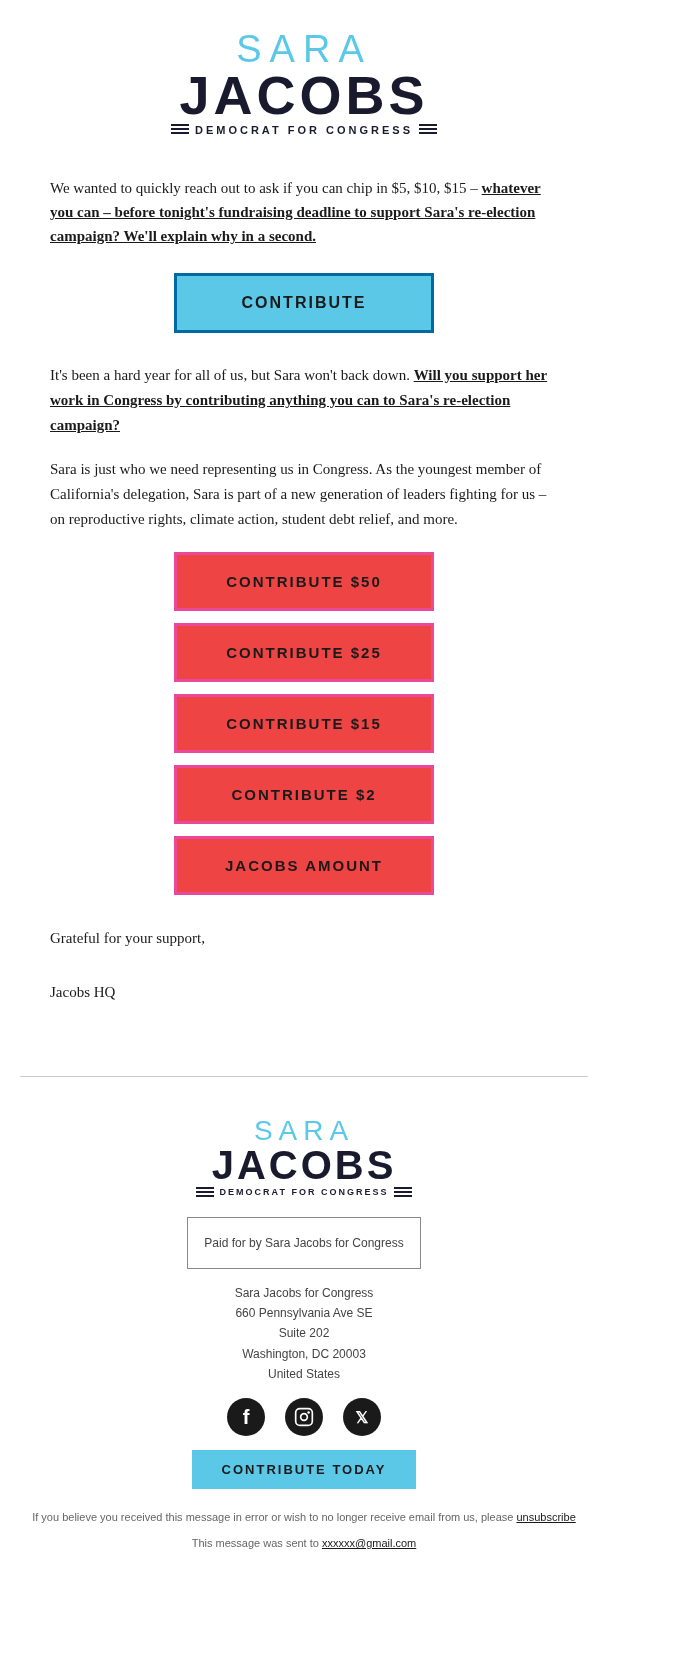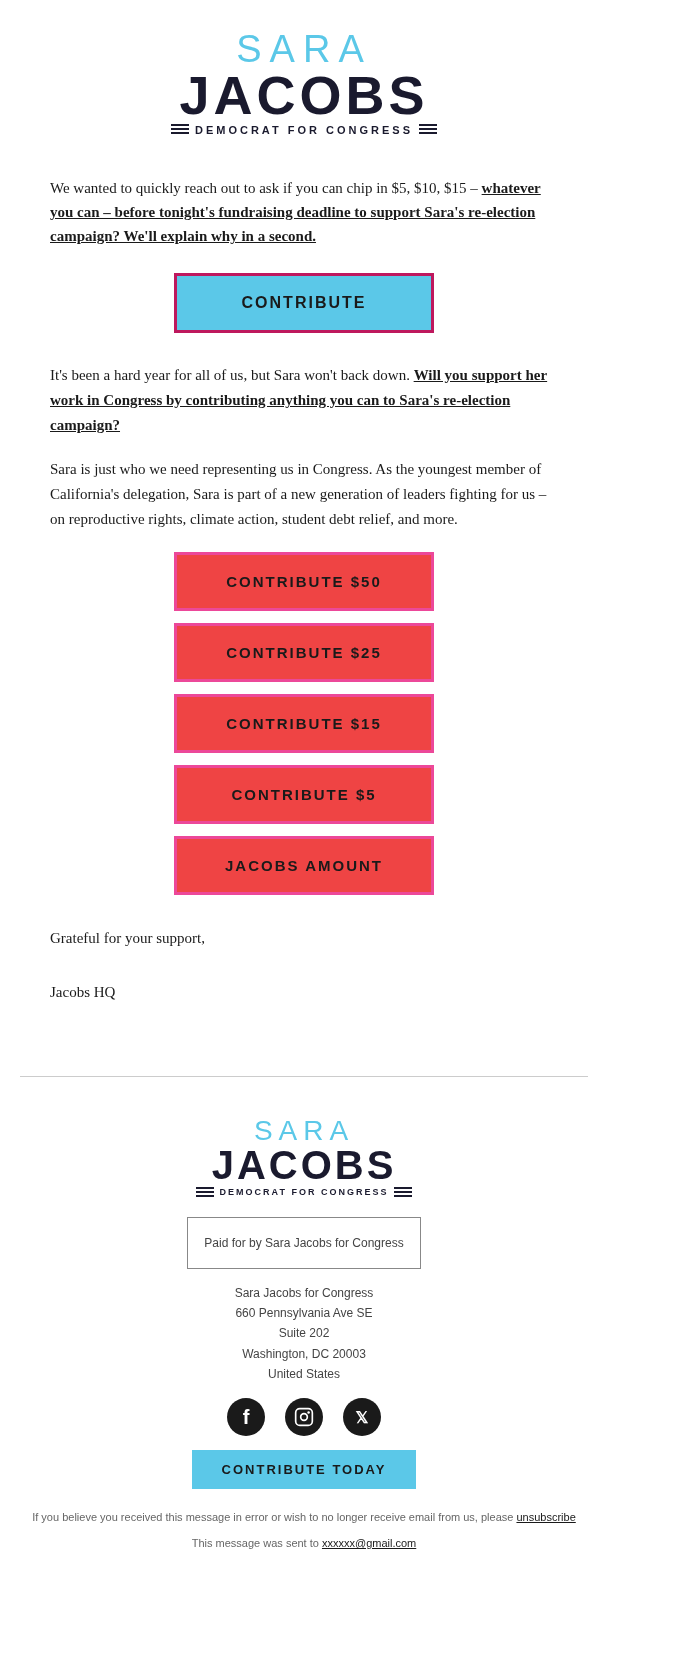--- a/index.html
+++ b/index.html
@@ -78,21 +78,21 @@
       color: #1a1a1a;
       font-weight: bold;
       text-decoration: underline;
     }
     
     .btn-contribute {
       display: block;
       width: 260px;
       margin: 0 auto 30px;
       background: #5bc8e8;
-      border: 3px solid #be185d;
+      border: 3px solid #0369a1;
       color: #1a1a1a;
       font-family: Arial, Helvetica, sans-serif;
       font-size: 16px;
       font-weight: 900;
       letter-spacing: 2px;
       text-align: center;
       padding: 18px 10px;
       cursor: pointer;
       text-decoration: none;
     }
@@ -271,21 +271,21 @@
       <span>It's been a hard year for all of us, but Sara won't back down.</span>
       <a href="#">Will you support her work in Congress by contributing anything you can to Sara's re-election campaign?</a>
     </p>
 
     <p class="body-text">Sara is just who we need representing us in Congress. As the youngest member of California's delegation, Sara is part of a new generation of leaders fighting for us – on reproductive rights, climate action, student debt relief, and more.</p>
 
     <div class="buttons-section">
       <a href="#" class="btn-amount">CONTRIBUTE $50</a>
       <a href="#" class="btn-amount">CONTRIBUTE $25</a>
       <a href="#" class="btn-amount">CONTRIBUTE $15</a>
-      <a href="#" class="btn-amount">CONTRIBUTE $5</a>
+      <a href="#" class="btn-amount">CONTRIBUTE $2</a>
       <a href="#" class="btn-amount btn-other">JACOBS AMOUNT</a>
     </div>
 
     <p class="sign-off">
       <span>Grateful for your support,</span><br>
       <br>
       <span>Jacobs HQ</span>
     </p>
 
   </div>

